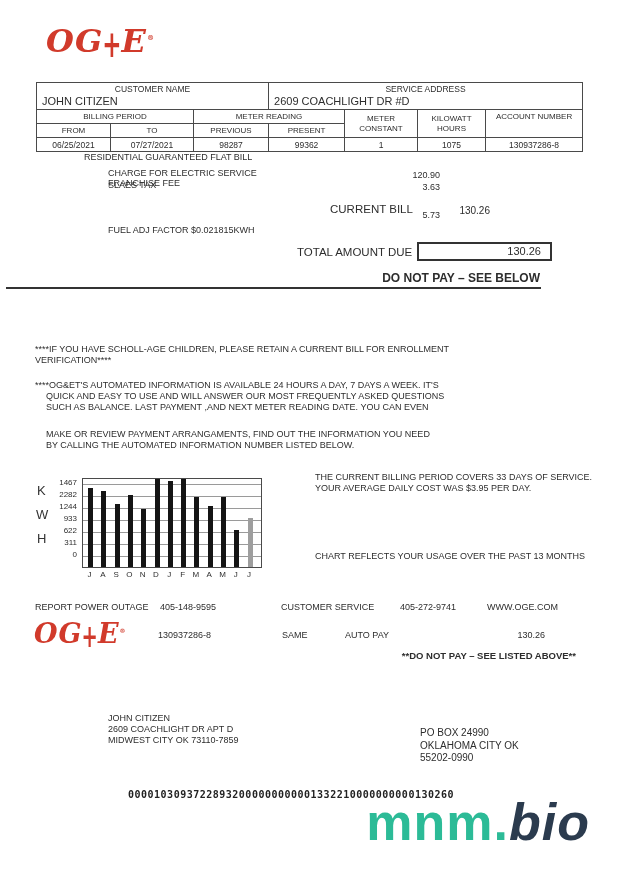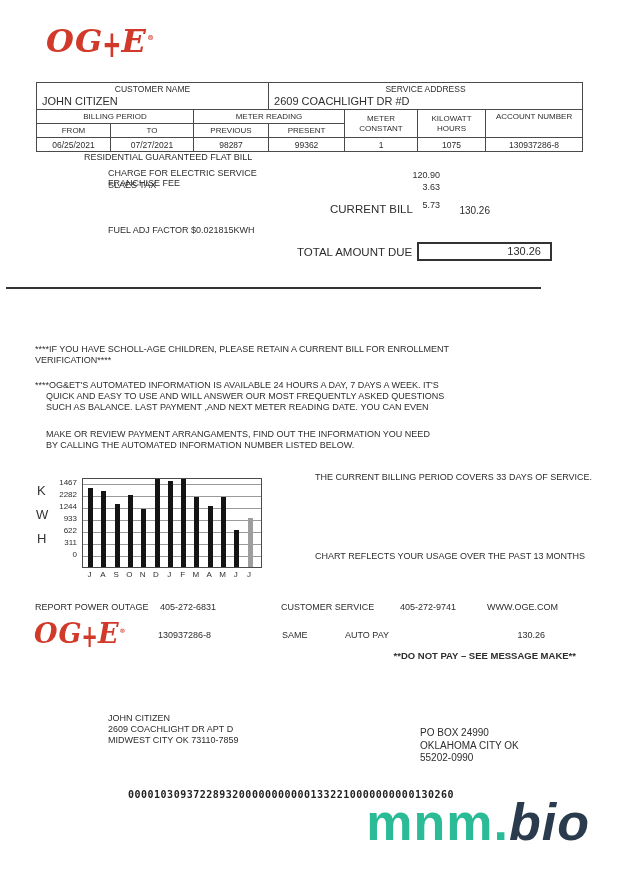--- a/index.html
+++ b/index.html
@@ -103,30 +103,31 @@
   </tbody>
     </table>
 
   <div class="abs t9" style="left:84px;top:152px;">RESIDENTIAL GUARANTEED FLAT BILL</div>
 
   <div class="abs t9" style="left:108px;top:168px;">CHARGE FOR ELECTRIC SERVICE</div>
   <div class="abs t9" style="left:108px;top:178px;">FRANCHISE FEE</div>
   <div class="abs t9" style="left:108px;top:180px;">SLAES TAX</div>
   <div class="abs t9 right" style="left:300px;top:170px;width:140px;">120.90</div>
   <div class="abs t9 right" style="left:300px;top:182px;width:140px;">3.63</div>
-  <div class="abs t9 right" style="left:300px;top:200px;width:140px;">5.73</div>
+  <div class="abs t9 right" style="left:300px;top:210px;width:140px;">5.73</div>
 
   <div class="abs big" style="left:330px;top:203px;">CURRENT BILL</div>
   <div class="abs right" style="left:400px;top:205px;width:90px;font-size:10px;">130.26</div>
 
   <div class="abs t9" style="left:108px;top:225px;">FUEL ADJ FACTOR $0.021815KWH</div>
 
   <div class="abs big" style="left:297px;top:246px;">TOTAL AMOUNT DUE</div>
   <div class="abs total-box" style="left:417px;top:242px;"><span>130.26</span></div>
 
+  <div class="abs right bold" style="left:240px;top:271px;width:300px;font-size:12px;">DO NOT PAY – SEE BELOW</div>
   <div class="abs rule" style="left:6px;top:287px;width:535px;"></div>
 
 
   <div class="abs t9" style="left:35px;top:344px;">
     <div>****IF YOU HAVE SCHOLL-AGE CHILDREN, PLEASE RETAIN A CURRENT BILL FOR ENROLLMENT</div>
     <div>VERIFICATION****</div>
   </div>
 
   <div class="abs t9" style="left:35px;top:380px;">
     <div>****OG&amp;ET'S AUTOMATED INFORMATION IS AVAILABLE 24 HOURS A DAY, 7 DAYS A WEEK. IT'S</div>
@@ -182,37 +183,38 @@
       <div class="xlab" style="left: 96.1px;">F</div>
       <div class="xlab" style="left: 109.4px;">M</div>
       <div class="xlab" style="left: 122.7px;">A</div>
       <div class="xlab" style="left: 136px;">M</div>
       <div class="xlab" style="left: 149.3px;">J</div>
       <div class="xlab" style="left: 162.6px;">J</div>
     </div>
 
   <div class="abs t9" style="left:315px;top:472px;">
     <div>THE CURRENT BILLING PERIOD COVERS 33 DAYS OF SERVICE.</div>
+    <div>YOUR AVERAGE DAILY COST WAS $3.95 PER DAY.</div>
   </div>
   <div class="abs t9" style="left:315px;top:551px;">CHART REFLECTS YOUR USAGE OVER THE PAST 13 MONTHS</div>
 
   <div class="abs t9" style="left:35px;top:602px;">REPORT POWER OUTAGE</div>
-  <div class="abs t9" style="left:160px;top:602px;">405-272-6831</div>
+  <div class="abs t9" style="left:160px;top:602px;">405-148-9595</div>
   <div class="abs t9" style="left:281px;top:602px;">CUSTOMER SERVICE</div>
   <div class="abs t9" style="left:400px;top:602px;">405-272-9741</div>
   <div class="abs t9" style="left:487px;top:602px;">WWW.OGE.COM</div>
 
   <div class="abs logo" style="left: 34px; top: 618px; font-size: 27px; color: rgb(209, 58, 43);">
     <span>OG</span><span class="plus">+</span><span>E</span><span class="reg">®</span>
   </div>
   <div class="abs t9" style="left:158px;top:630px;">130937286-8</div>
   <div class="abs t9" style="left:282px;top:630px;">SAME</div>
   <div class="abs t9" style="left:345px;top:630px;">AUTO PAY</div>
   <div class="abs t9 right" style="left:450px;top:630px;width:95px;">130.26</div>
-  <div class="abs right bold" style="left:300px;top:650px;width:276px;font-size:9.5px;">**DO NOT PAY – SEE MESSAGE MAKE**</div>
+  <div class="abs right bold" style="left:300px;top:650px;width:276px;font-size:9.5px;">**DO NOT PAY – SEE LISTED ABOVE**</div>
 
   <div class="abs t9" style="left:108px;top:713px;">
     <div>JOHN CITIZEN</div>
     <div>2609 COACHLIGHT DR APT D</div>
     <div>MIDWEST CITY OK 73110-7859</div>
   </div>
   <div class="abs" style="left:420px;top:727px;font-size:10px;line-height:12.5px;">
     <div>PO BOX 24990</div>
     <div>OKLAHOMA CITY OK</div>
     <div>55202-0990</div>

